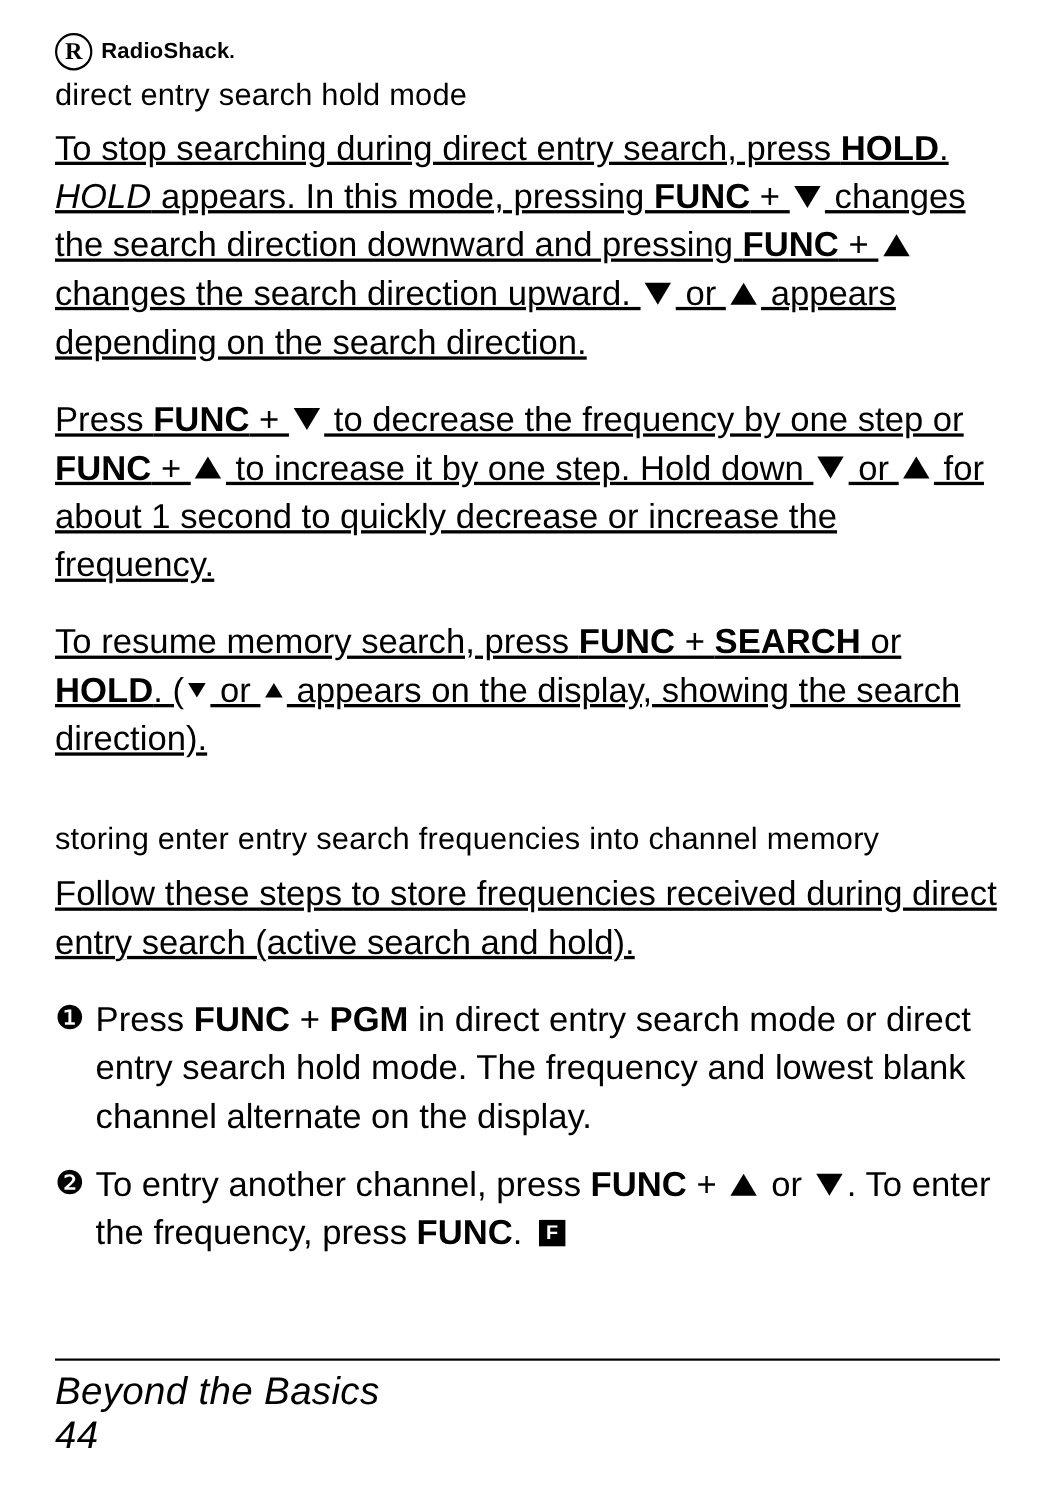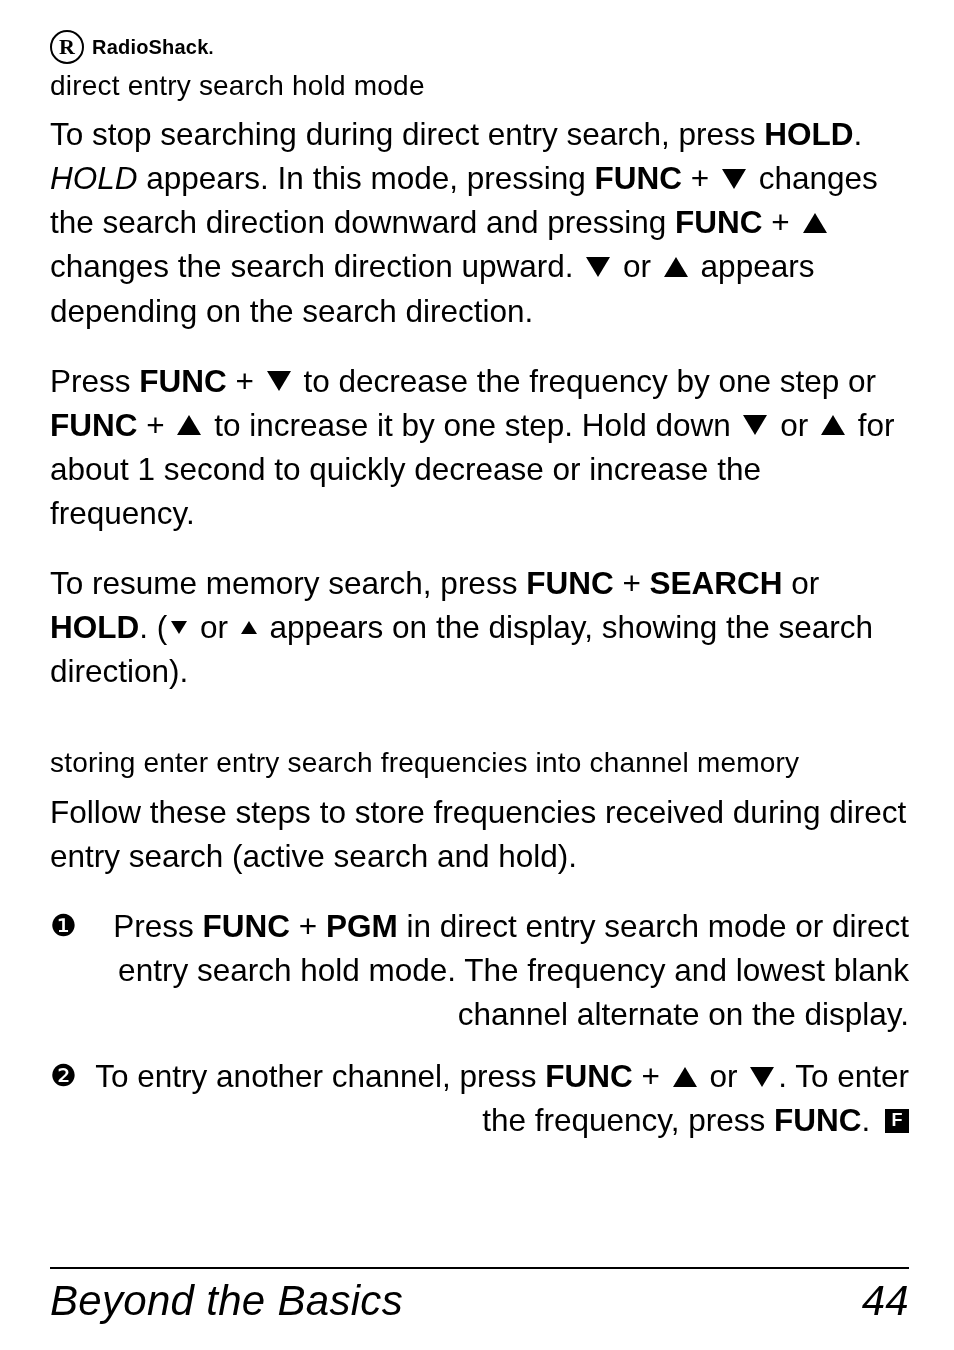--- a/index.html
+++ b/index.html
@@ -37,20 +37,21 @@
     margin-top: 2px;
     margin-bottom: 10px;
     letter-spacing: 0.2px;
   }
   h2.section-title.twoline { margin-top: 28px; }
   .para {
     font-size: 31.5px;
     line-height: 1.4;
     margin-bottom: 26px;
     font-weight: 400;
+    text-decoration: underline;
   }
   .bold { font-weight: 800; }
   .italic { font-style: italic; }
   .tri {
     display: inline-block;
     vertical-align: middle;
     position: relative;
     top: -2px;
     margin: 0 4px;
   }
@@ -98,37 +99,38 @@
     line-height: 1.4;
     margin-bottom: 18px;
     display: flex;
     gap: 10px;
   }
   .step .marker {
     flex: 0 0 auto;
     font-size: 30px;
     line-height: 1.45;
   }
-  .step .body { flex: 1 1 auto; text-align: right; }
+  .step .body { flex: 1 1 auto; }
 
   .spacer { flex: 1 1 auto; }
 
   .footer-rule {
     border: none;
     border-top: 2.5px solid #000;
     margin-bottom: 8px;
   }
   .footer {
     display: flex;
     justify-content: space-between;
     align-items: baseline;
     font-style: italic;
-    font-size: 42px;
+    font-size: 35px;
     font-weight: 400;
     letter-spacing: 0.3px;
+    flex-direction: column;
   }
 </style>
 </head>
 <body>
 
 <div class="brand">
   <span class="brand-mark">R</span>
   <span>
     <span class="brand-name">RadioShack</span><span class="brand-dot">.</span>
   </span>

